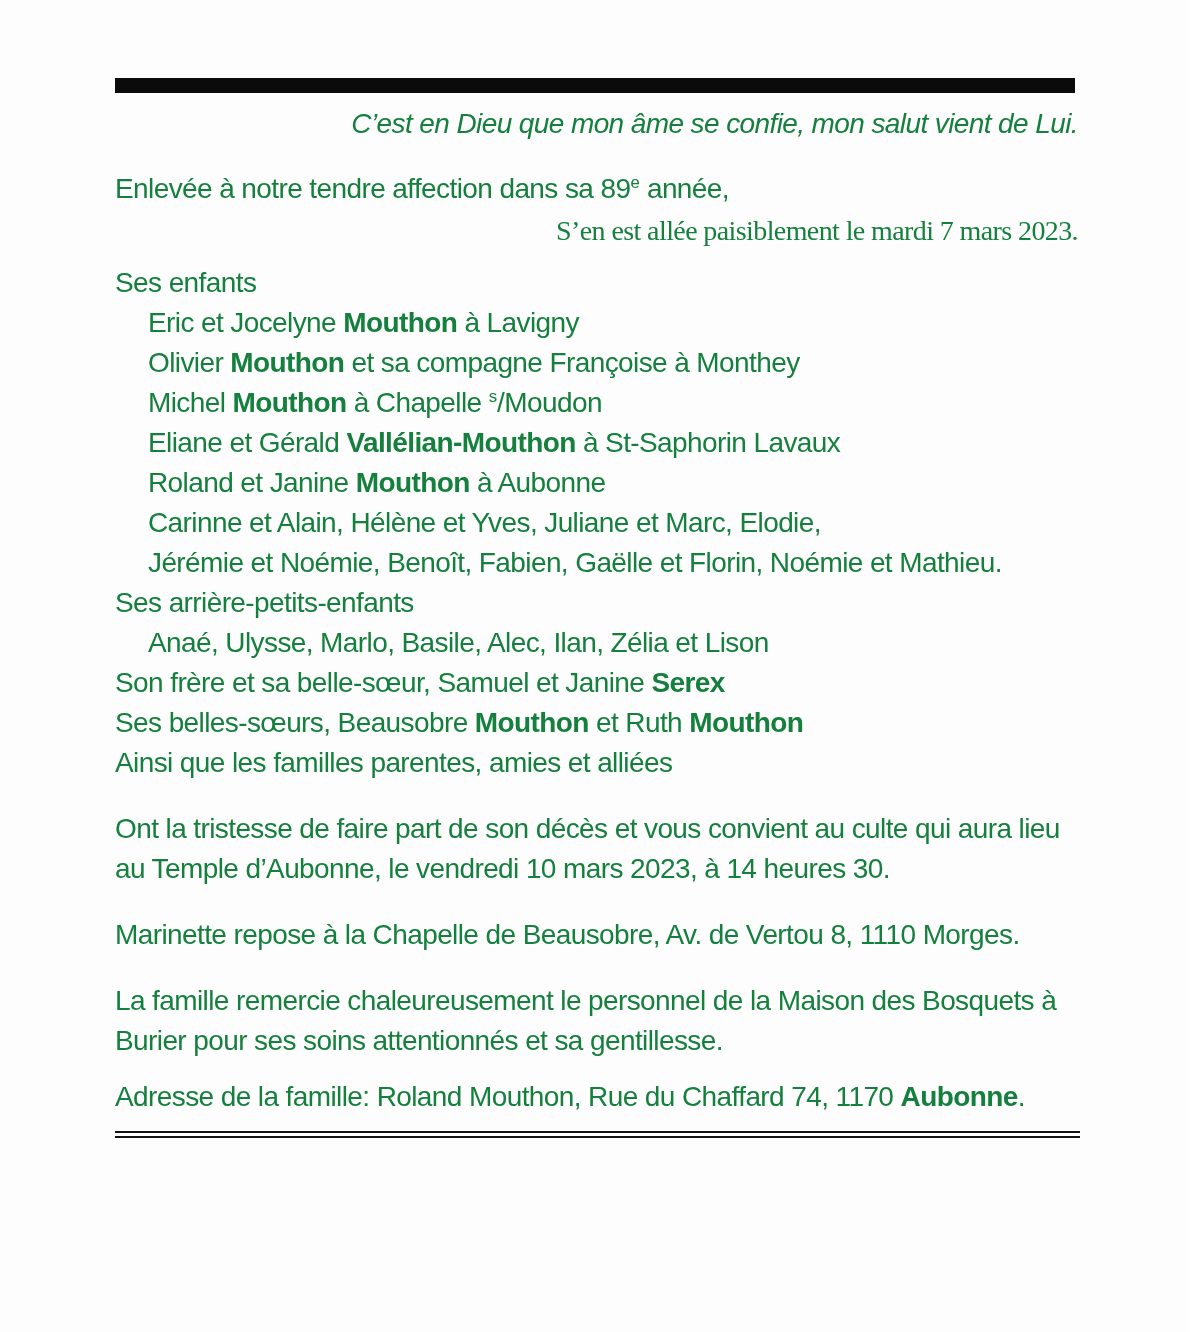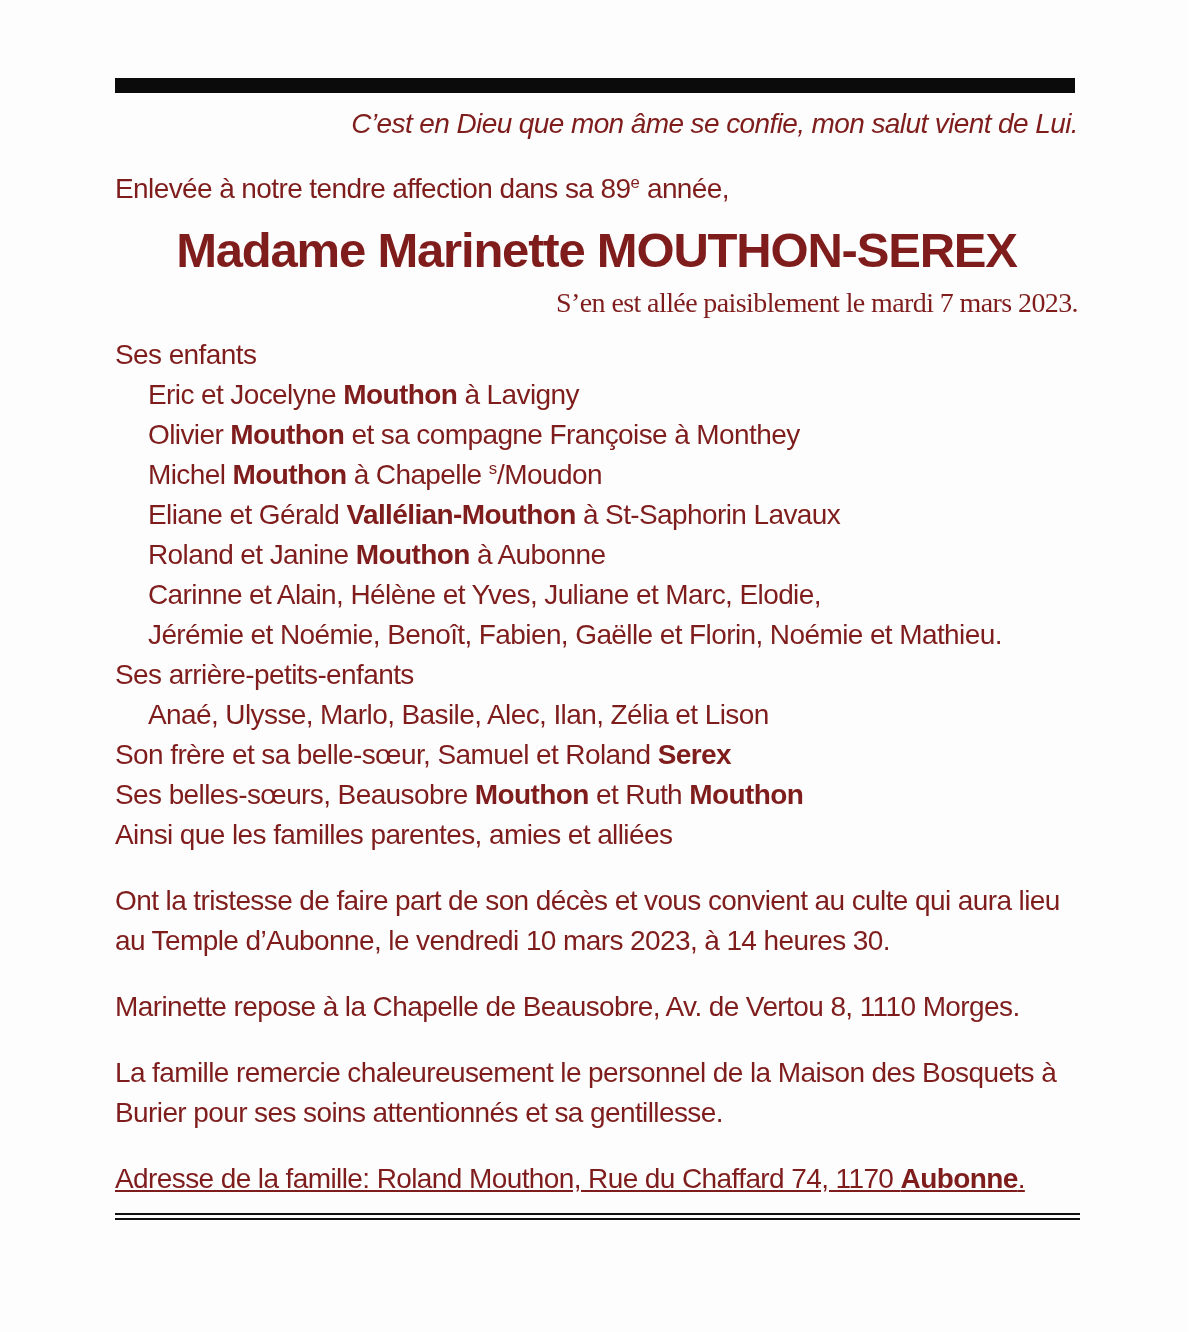--- a/index.html
+++ b/index.html
@@ -5,21 +5,21 @@
   html, body {
     margin: 0;
     padding: 0;
     background: #ffffff;
   }
   .page {
     position: relative;
     width: 1188px;
     height: 1332px;
     background: #fdfdfd;
-    color: #7f1d1d;
+    color: #15803d;
     font-family: "Liberation Sans", sans-serif;
     font-size: 28px;
     letter-spacing: -0.6px;
     overflow: hidden;
     box-sizing: border-box;
     padding: 0 110px 0 115px;
   }
   .top-bar {
     margin-top: 78px;
     width: 960px;
@@ -64,24 +64,23 @@
   .fline.ind {
     padding-left: 33px;
   }
   .paragraphs p.para {
     margin: 26px 0 0 0;
     line-height: 40px;
   }
   .paragraphs p.para:first-child {
   }
   .address {
-    margin-top: 26px;
+    margin-top: 16px;
     line-height: 40px;
     white-space: nowrap;
-    text-decoration: underline;
   }
   .bottom-rule {
     margin-top: 14px;
     width: 965px;
     height: 0;
     border-top: 7px double #111111;
   }
   strong { font-weight: 700; }
   sup {
     font-size: 0.60em;
@@ -93,36 +92,35 @@
 </head>
 <body>
 
 <div class="page">
   <div class="top-bar"></div>
 
   <div class="epigraph">C’est en Dieu que mon âme se confie, mon salut vient de Lui.</div>
 
   <div class="intro"><span>Enlevée à notre tendre affection dans sa 89</span><sup>e</sup><span> année,</span></div>
 
-  <h1 class="deceased-name">Madame Marinette MOUTHON-SEREX</h1>
 
   <div class="death-line">S’en est allée paisiblement le mardi 7 mars 2023.</div>
 
   <div class="family-list">
       <div class="fline"><span>Ses enfants</span></div>
       <div class="fline ind"><span>Eric et Jocelyne </span><strong>Mouthon</strong><span> à Lavigny</span></div>
       <div class="fline ind"><span>Olivier </span><strong>Mouthon</strong><span> et sa compagne Françoise à Monthey</span></div>
       <div class="fline ind"><span>Michel </span><strong>Mouthon</strong><span> à Chapelle </span><sup>s</sup><span>/Moudon</span></div>
       <div class="fline ind"><span>Eliane et Gérald </span><strong>Vallélian-Mouthon</strong><span> à St-Saphorin Lavaux</span></div>
       <div class="fline ind"><span>Roland et Janine </span><strong>Mouthon</strong><span> à Aubonne</span></div>
       <div class="fline ind"><span>Carinne et Alain, Hélène et Yves, Juliane et Marc, Elodie,</span></div>
       <div class="fline ind"><span>Jérémie et Noémie, Benoît, Fabien, Gaëlle et Florin, Noémie et Mathieu.</span></div>
       <div class="fline"><span>Ses arrière-petits-enfants</span></div>
       <div class="fline ind"><span>Anaé, Ulysse, Marlo, Basile, Alec, Ilan, Zélia et Lison</span></div>
-      <div class="fline"><span>Son frère et sa belle-sœur, Samuel et Roland </span><strong>Serex</strong></div>
+      <div class="fline"><span>Son frère et sa belle-sœur, Samuel et Janine </span><strong>Serex</strong></div>
       <div class="fline"><span>Ses belles-sœurs, Beausobre </span><strong>Mouthon</strong><span> et Ruth </span><strong>Mouthon</strong></div>
       <div class="fline"><span>Ainsi que les familles parentes, amies et alliées</span></div>
     </div>
 
   <div class="paragraphs">
       <p class="para">Ont la tristesse de faire part de son décès et vous convient au culte qui aura lieu au Temple d’Aubonne, le vendredi 10 mars 2023, à 14 heures 30.</p>
       <p class="para">Marinette repose à la Chapelle de Beausobre, Av. de Vertou 8, 1110 Morges.</p>
       <p class="para">La famille remercie chaleureusement le personnel de la Maison des Bosquets à Burier pour ses soins attentionnés et sa gentillesse.</p>
     </div>
 

